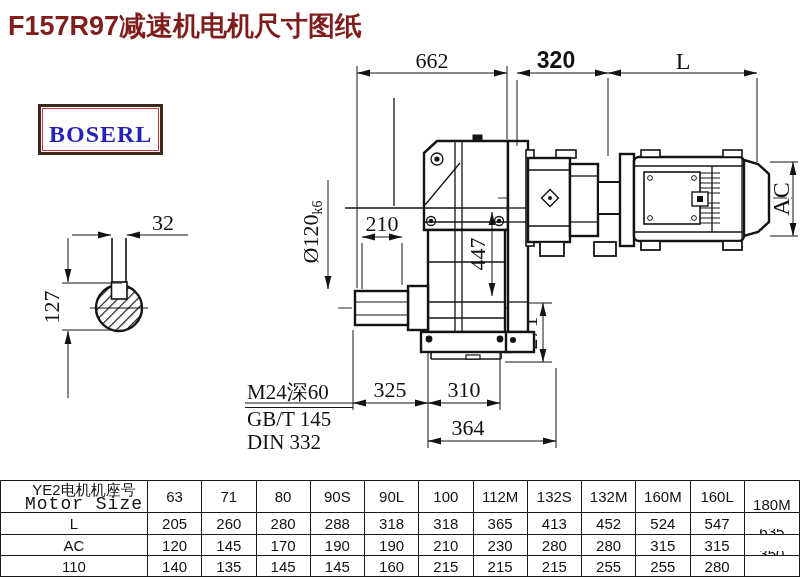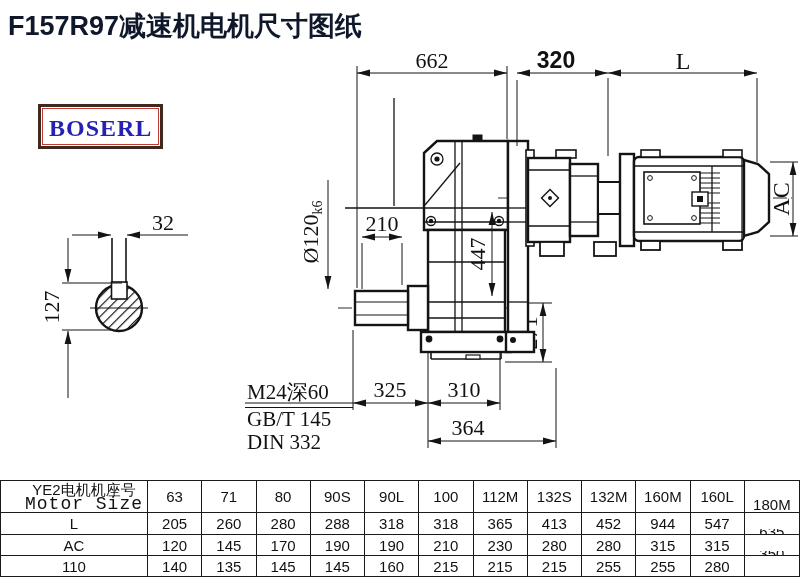--- a/index.html
+++ b/index.html
@@ -1,22 +1,22 @@
 <!DOCTYPE html>
 <html><head>
 <meta charset="utf-8">
 <style>
   html,body{margin:0;padding:0;}
   body{width:800px;height:579px;background:#ffffff;position:relative;overflow:hidden;
        font-family:"Liberation Sans",sans-serif;color:#111;}
   .page{position:absolute;inset:0;background:#fff;}
-  .title{position:absolute;left:8px;top:8px;font-size:27px;font-weight:bold;color:#0f172a;
+  .title{position:absolute;left:8px;top:8px;font-size:27px;font-weight:bold;color:#7f1d1d;
          font-family:"Liberation Sans",sans-serif;letter-spacing:0px;white-space:nowrap;}
   .brandbox{position:absolute;left:38px;top:104px;border:3px solid #40281e;background:#fff;padding:1px;}
-  .brandbox .inner{border:1.5px solid #c23a34;padding:6px 6px 2px 6px;}
+  .brandbox .inner{border:1.5px solid #c23a34;padding:12px 6px 2px 6px;}
   .brandbox .txt{font-family:"Liberation Serif",serif;font-weight:bold;font-size:24px;color:#2421b4;letter-spacing:1px;}
   svg{position:absolute;left:0;top:0;}
   svg text{fill:#111;}
   .dimtxt{font-family:"Liberation Serif",serif;font-size:22px;}
   .dimtxt-sm{font-family:"Liberation Serif",serif;font-size:14px;}
   .dimbold{font-family:"Liberation Sans",sans-serif;font-size:23px;font-weight:bold;}
   .notetxt{font-family:"Liberation Serif",serif;font-size:21px;}
 
   
   .tbl{position:absolute;left:0px;top:480px;width:798px;border:1.6px solid #1a1a1a;
@@ -279,21 +279,21 @@
     <div class="c">L</div>
     <div class="c">205</div>
     <div class="c">260</div>
     <div class="c">280</div>
     <div class="c">288</div>
     <div class="c">318</div>
     <div class="c">318</div>
     <div class="c">365</div>
     <div class="c">413</div>
     <div class="c">452</div>
-    <div class="c">944</div>
+    <div class="c">524</div>
     <div class="c">547</div>
     <div class="c">635</div>
 
     <div class="c">AC</div>
     <div class="c">120</div>
     <div class="c">145</div>
     <div class="c">170</div>
     <div class="c">190</div>
     <div class="c">190</div>
     <div class="c">210</div>

